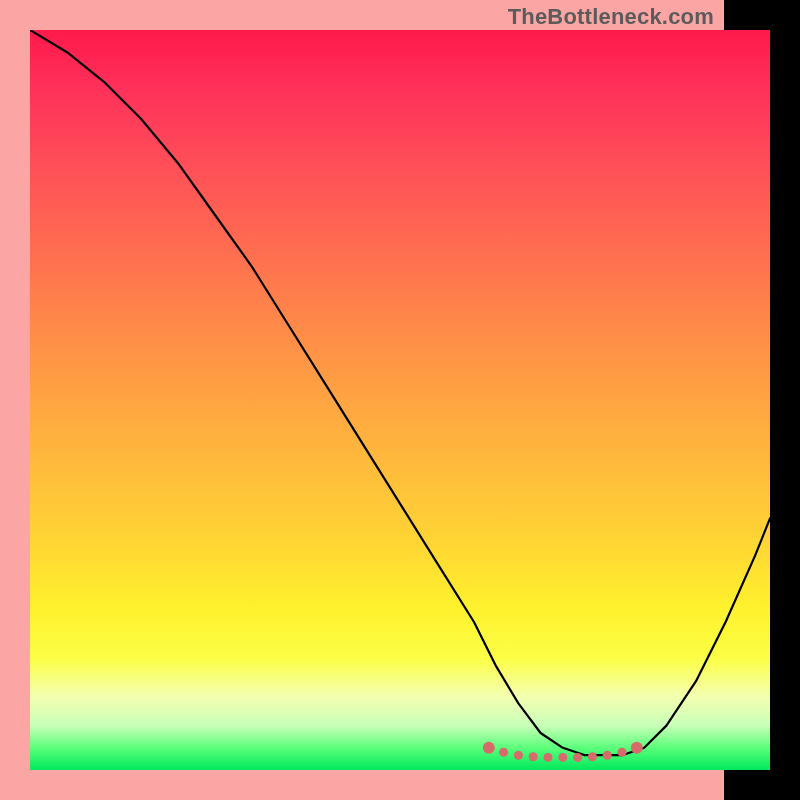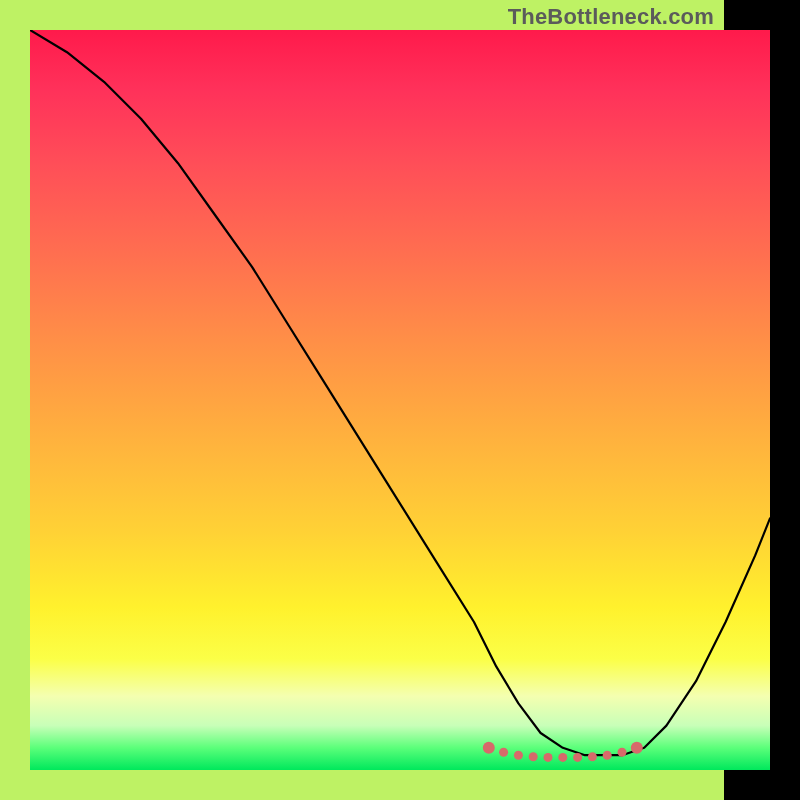--- a/index.html
+++ b/index.html
@@ -10,21 +10,21 @@
     background: #000;
     overflow: hidden;
     font-family: Arial, Helvetica, sans-serif;
   }
   .frame {
     position: absolute;
     left: 0;
     top: 0;
     width: 724px;
     height: 800px;
-    background: #bef264;
+    background: #fca5a5;
   }
   .watermark {
     position: absolute;
     top: 4px;
     right: 10px;
     color: #5b5b5b;
     font-size: 22px;
     font-weight: 600;
     letter-spacing: 0.2px;
     z-index: 50;

